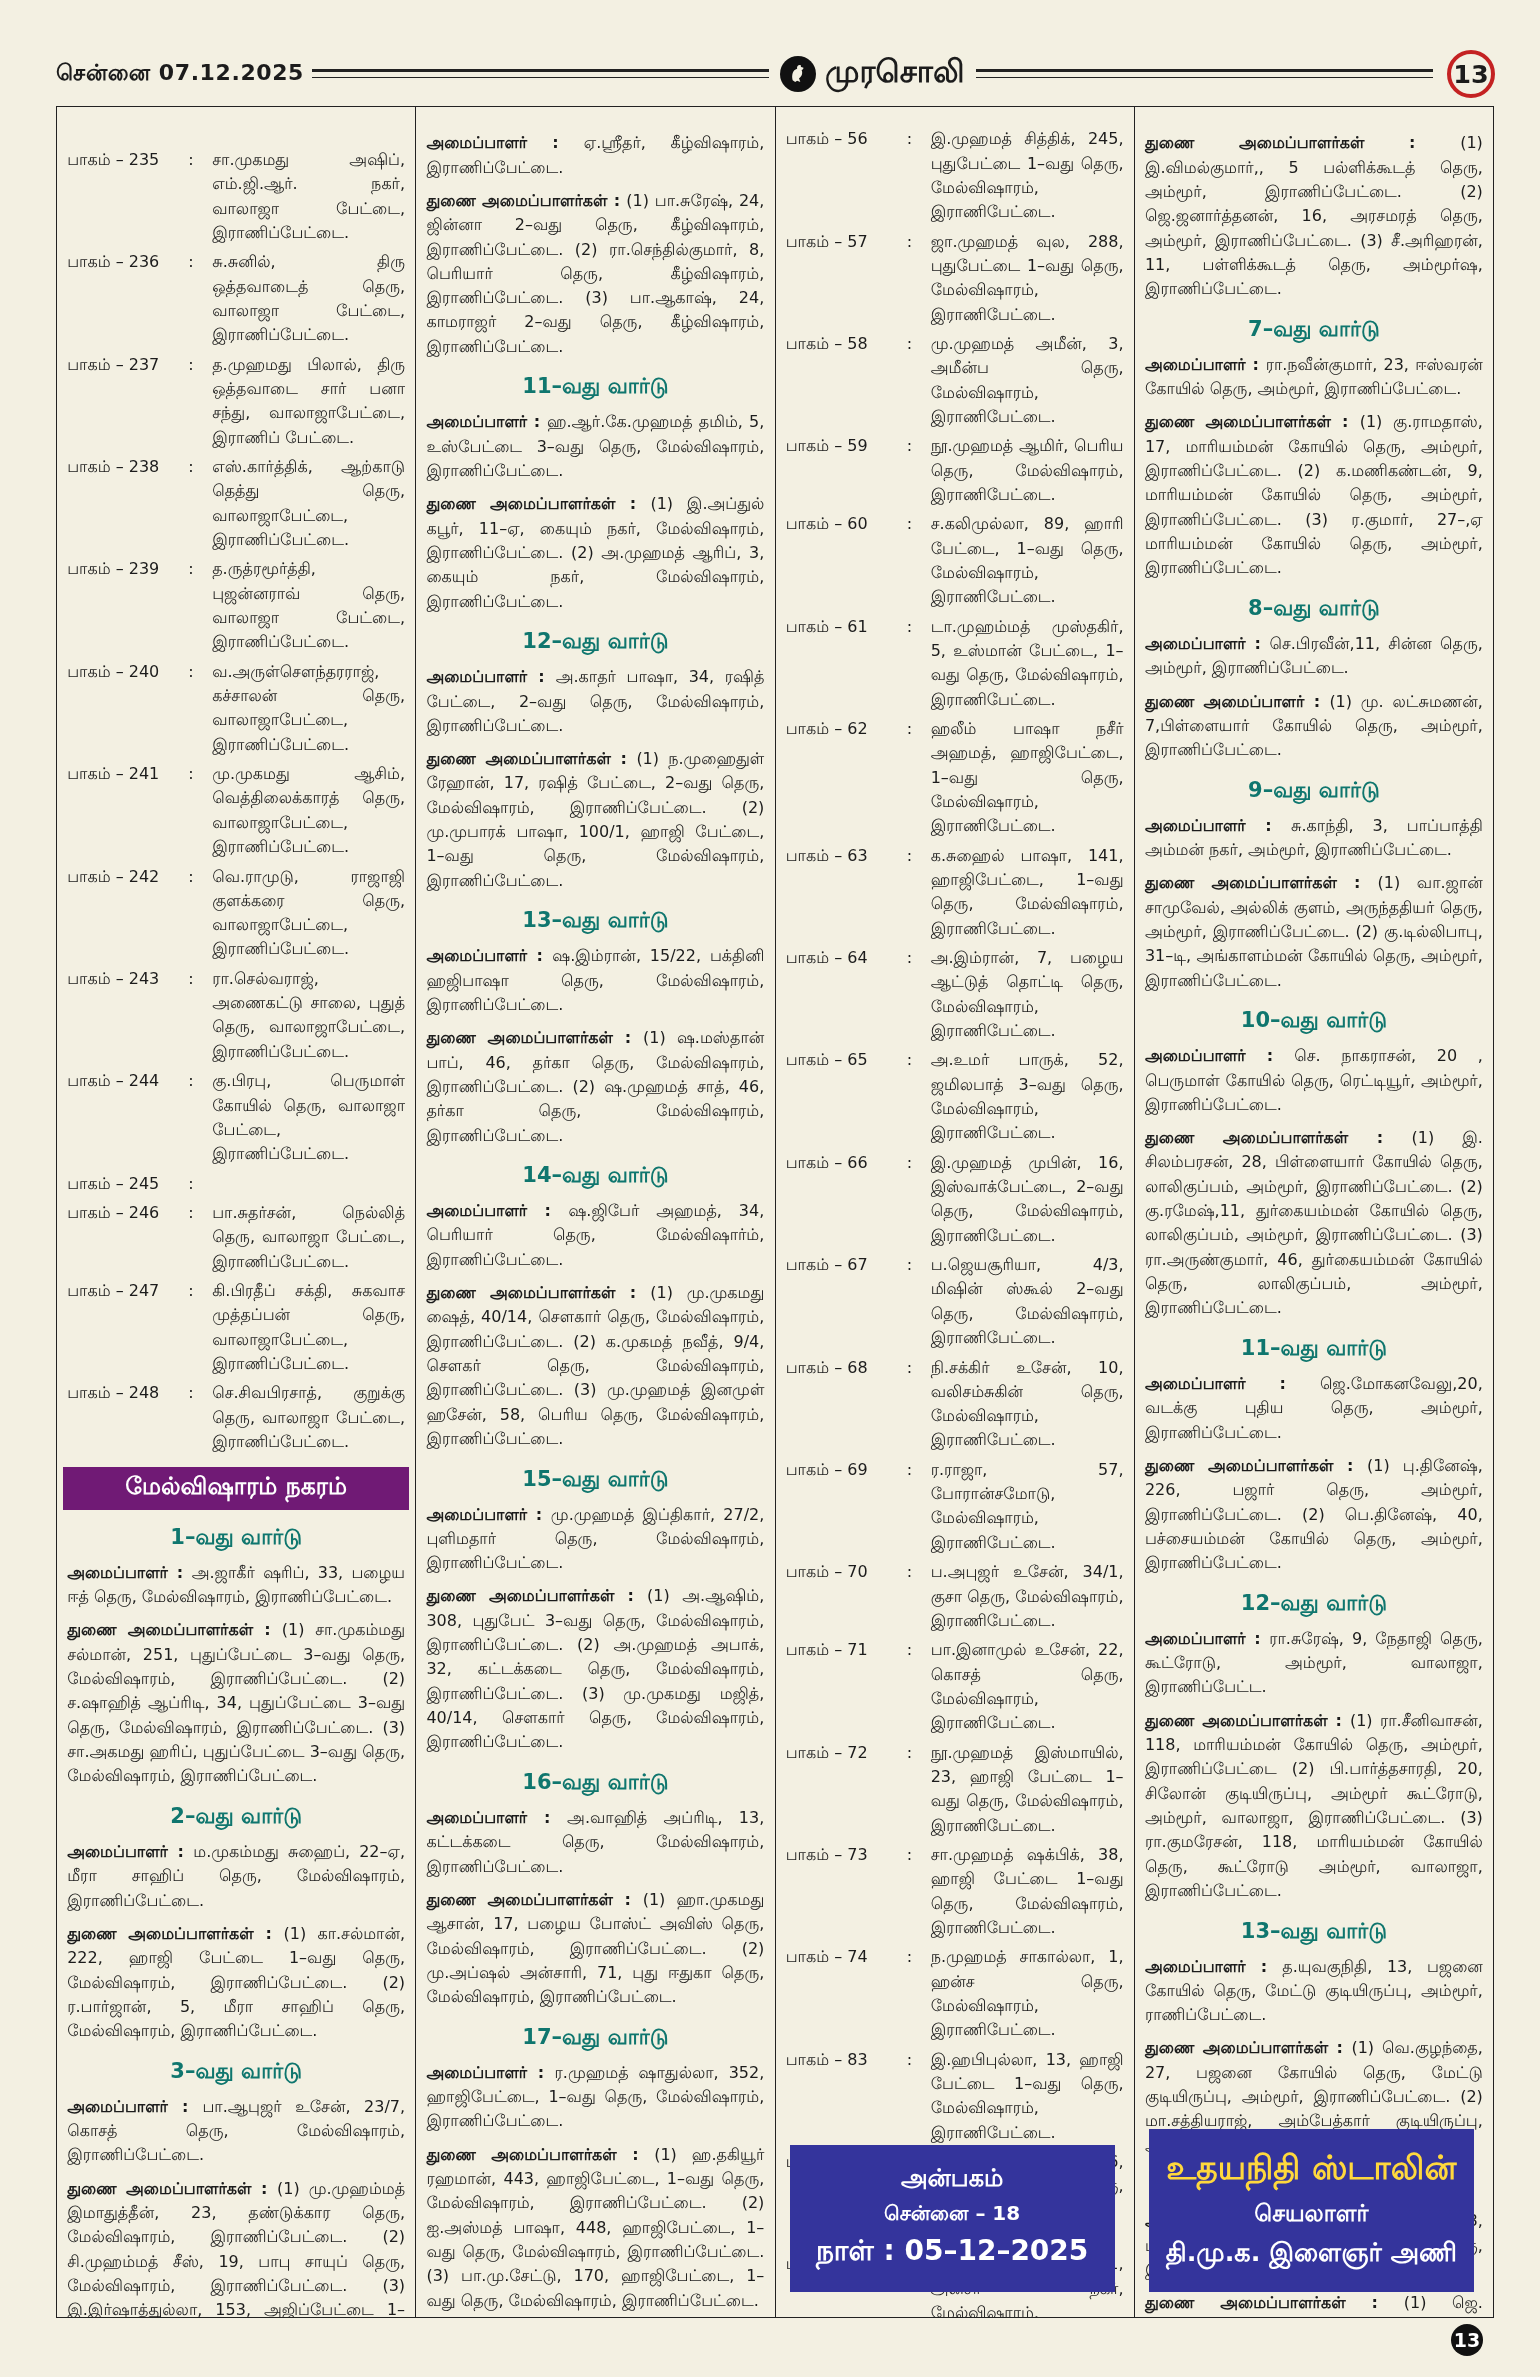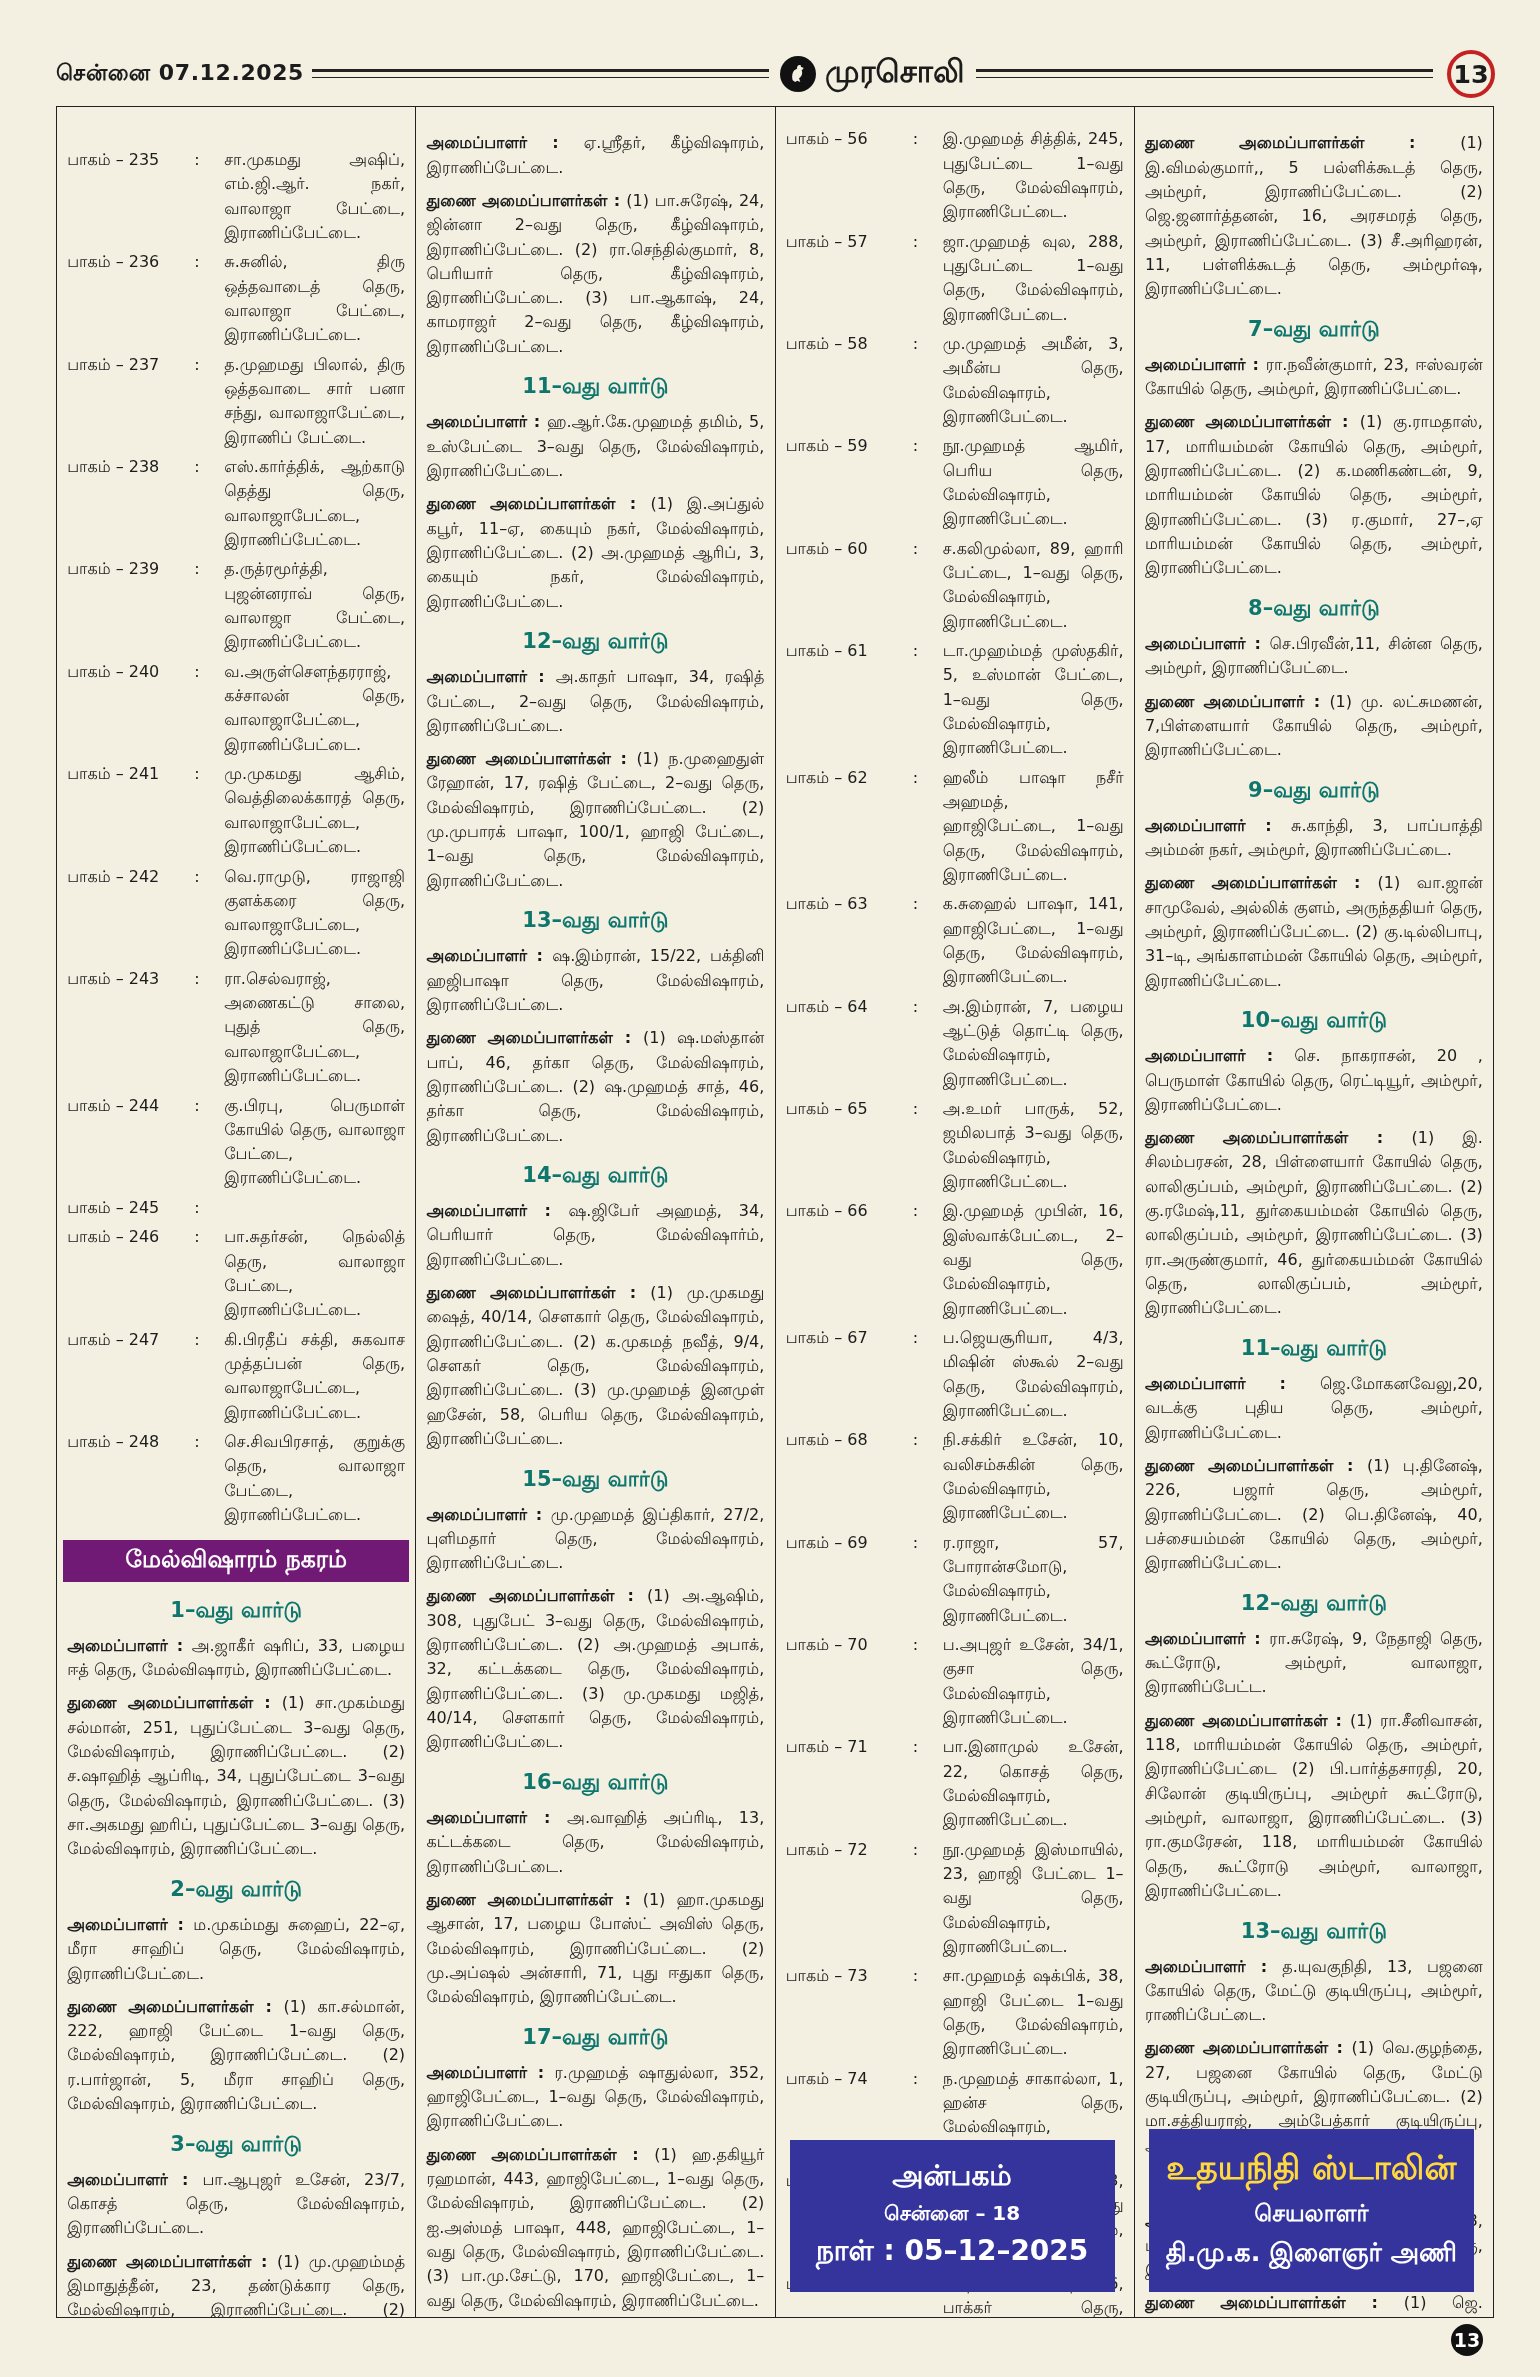--- a/index.html
+++ b/index.html
@@ -18,33 +18,33 @@
   .masthead{font-size:31px;font-weight:bold;white-space:nowrap;}
   .pageno-top{width:40px;height:40px;border:4.5px solid #c42222;border-radius:50%;background:#f3f0e2;
     display:flex;align-items:center;justify-content:center;font-size:25.5px;font-weight:bold;margin-left:6.4px;flex:0 0 auto;}
   
   .content{position:absolute;left:56px;top:106px;width:1438px;height:2212px;border:1.9px solid #222;
     display:flex;background:#f3f0e2;box-sizing:border-box;}
   .colm{flex:1 1 0;min-width:0;padding:15.3px 10.2px 147px 10.2px;overflow:hidden;position:relative;box-sizing:border-box;}
   .colm + .colm{border-left:1.3px solid #222;}
   .colm.c1{padding-top:36px;}
   
-  .part{display:flex;gap:21px;margin:5.1px 0 2.6px;}
+  .part{display:flex;gap:15px;margin:5.1px 0 2.6px;}
   .plabel{flex:0 0 106px;font-size:16px;line-height:1.52;white-space:nowrap;}
   .pcolon{flex:0 0 9px;font-size:16px;line-height:1.52;}
   .ptext{flex:1 1 0;font-size:16px;line-height:1.52;text-align:justify;}
   .ward{color:#0f766e;font-weight:bold;font-size:21px;text-align:center;margin:15.3px 0 7.7px;}
   .banner{background:#701a75;color:#ffffff;font-weight:bold;font-size:23.6px;text-align:center;
     padding:5.1px 0 6.4px;margin:12.8px -3.8px 3.8px;}
   .para{font-size:16px;line-height:1.52;text-align:justify;margin:9px 0;}
   .plead{font-weight:bold;}
   
   .bluebox{position:absolute;left:14px;right:19px;bottom:25.5px;background:#34349c;color:#ffffff;
     text-align:center;padding:19px 5.1px 22px;}
-  .bb-line1{font-size:28px;font-weight:bold;margin-bottom:6.4px;}
+  .bb-line1{font-size:24px;font-weight:bold;margin-bottom:6.4px;}
   .bb-line2{font-size:20px;font-weight:bold;margin-bottom:6.4px;}
   .bb-line3{font-size:28px;font-weight:bold;}
   .bb-title{font-size:33px;font-weight:bold;color:#ffd83d;margin-bottom:9px;}
   .bb-sub{font-size:23px;font-weight:bold;margin-bottom:6.4px;}
   .bb-sub2{font-size:25.5px;font-weight:bold;}
   
   .pageno-bottom{position:absolute;left:1451px;top:2324px;width:32px;height:32px;border-radius:50%;
     background:#111;color:#fff;display:flex;align-items:center;justify-content:center;
     font-size:19px;font-weight:bold;}
 </style>

